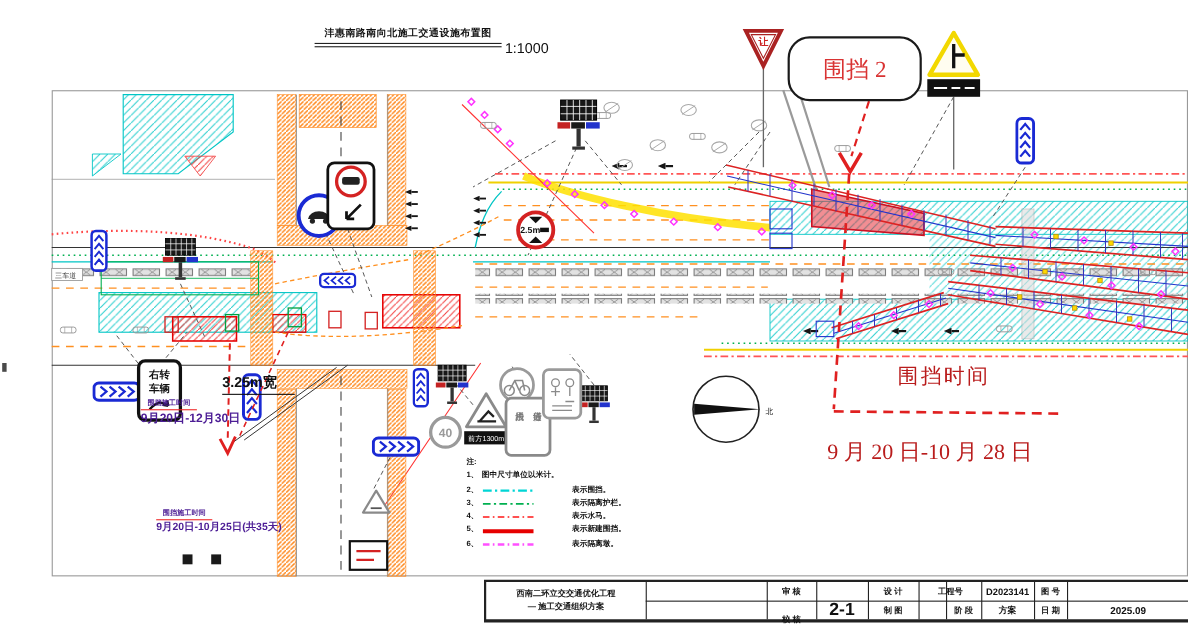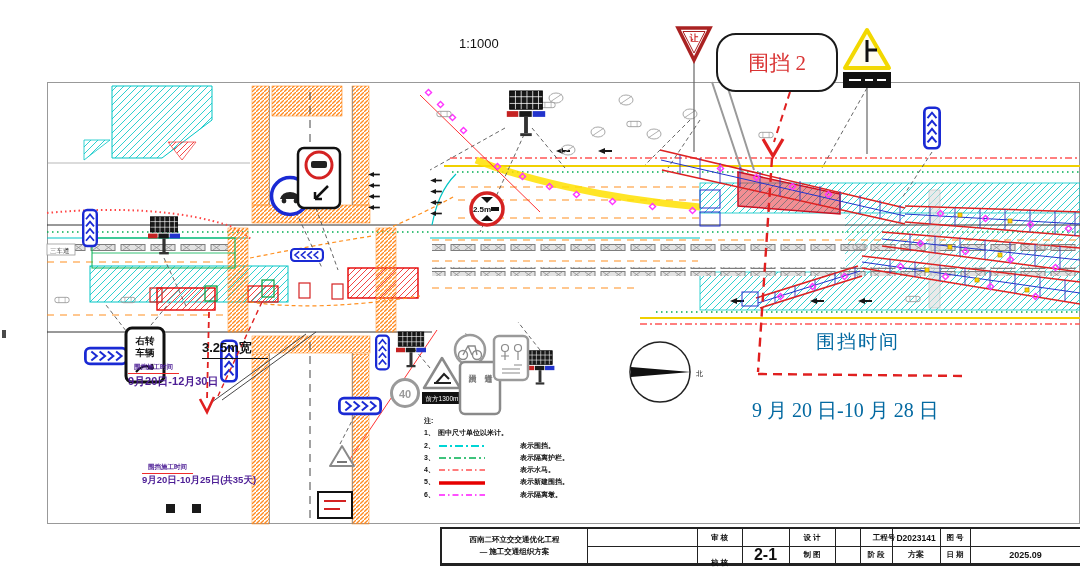--- a/index.html
+++ b/index.html
@@ -13,21 +13,21 @@
   .title-text{font-size:9px;font-weight:700;color:#111;letter-spacing:.5px;
               font-family:"Liberation Serif","DejaVu Serif",serif;}
   .title-rule{margin-top:2px;border-top:1.6px solid #222;}
   .title-rule2{margin-top:2px;border-top:1.6px solid #222;}
   .scale-label{left:459px;top:36px;font-size:13px;color:#111;font-weight:500;}
   
   .enc-box{border:2.5px solid #1a1a1a;background:#fff;display:flex;align-items:center;justify-content:center;
            color:#d93333;font-family:"Liberation Serif","DejaVu Serif",serif;}
   .enc1{left:110px;top:413px;width:145px;height:47px;font-size:21px;}
   .enc2{left:716px;top:33px;width:118px;height:55px;font-size:21px;border-radius:20px;}
-  .red-note{color:#0369a1;font-family:"Liberation Serif","DejaVu Serif",serif;white-space:nowrap;}
+  .red-note{color:#b91c1c;font-family:"Liberation Serif","DejaVu Serif",serif;white-space:nowrap;}
   .time-title{left:816px;top:329px;font-size:19px;letter-spacing:2px;}
   .time-range{left:752px;top:397px;font-size:20px;}
   .wt{color:#4c1d95;text-align:left;white-space:nowrap;}
   .wt1{left:128px;top:355px;width:104px;}
   .wt2{left:142px;top:455px;width:136px;}
   .wt .t{display:inline-block;font-size:6.5px;font-weight:700;border-bottom:1.2px solid #ef2b2b;padding:0 6px 1px 6px;}
   .wt1 .r{font-size:11px;font-weight:700;}
   .wt2 .r{font-size:9.5px;font-weight:700;}
   .lane-w{left:155px;top:339px;font-size:13px;font-weight:700;color:#111;
           border-bottom:1.3px solid #111;padding:0 16px 1px 0;margin-left:47px;}
@@ -413,20 +413,25 @@
 
     <g>
       <circle cx="660" cy="372" r="30" fill="#fff" stroke="#222" stroke-width="1.5"></circle>
       <polygon points="631,367 691,372 631,377" fill="#111"></polygon>
       <text x="696" y="376" font-size="7" fill="#111">北</text>
     </g>
 
     <rect x="2" y="330" width="4" height="8" fill="#4a4a4a"></rect>
   </svg>
 
+  <div class="abs title-wrap">
+    <div class="title-text">沣惠南路南向北施工交通设施布置图</div>
+    <div class="title-rule"></div>
+    <div class="title-rule2"></div>
+  </div>
   <div class="abs scale-label">1:1000</div>
 
   <div class="abs enc-box enc2">围挡 2</div>
 
   <div class="abs red-note time-title">围挡时间</div>
   <div class="abs red-note time-range">9 月 20 日-10 月 28 日</div>
 
   <div class="abs wt wt1">
     <div class="t">围挡施工时间</div>
     <div class="r">9月20日-12月30日</div>
@@ -501,21 +506,21 @@
     <div class="tb-cell" style="left:255px;width:45px;top:0;height:17px">审 核</div>
     <div class="tb-cell" style="left:300px;width:47px;top:0;height:17px"></div>
     <div class="tb-cell" style="left:255px;width:45px;top:17px;height:33px">校 核</div>
     <div class="tb-cell" style="left:300px;width:47px;top:17px;height:17px;font-size:16px">2-1</div>
 
     <div class="tb-cell" style="left:347px;width:46px;top:0;height:17px">设 计</div>
     <div class="tb-cell" style="left:393px;width:25px;top:0;height:17px"></div>
     <div class="tb-cell" style="left:347px;width:46px;top:17px;height:17px">制 图</div>
     <div class="tb-cell" style="left:393px;width:25px;top:17px;height:17px"></div>
 
-    <div class="tb-cell" style="left:426px;width:32px;top:0;height:17px">工程号</div>
+    <div class="tb-cell" style="left:406px;width:32px;top:0;height:17px">工程号</div>
     <div class="tb-cell" style="left:450px;width:48px;top:0;height:17px;font-size:8.5px">D2023141</div>
     <div class="tb-cell" style="left:418px;width:32px;top:17px;height:17px">阶 段</div>
     <div class="tb-cell" style="left:450px;width:48px;top:17px;height:17px;font-size:8px">方案</div>
 
     <div class="tb-cell" style="left:498px;width:30px;top:0;height:17px">图 号</div>
     <div class="tb-cell" style="left:528px;width:111px;top:0;height:17px"></div>
     <div class="tb-cell" style="left:498px;width:30px;top:17px;height:17px">日 期</div>
     <div class="tb-cell" style="left:528px;width:111px;top:17px;height:17px;font-size:9px">2025.09</div>
   </div>
 

